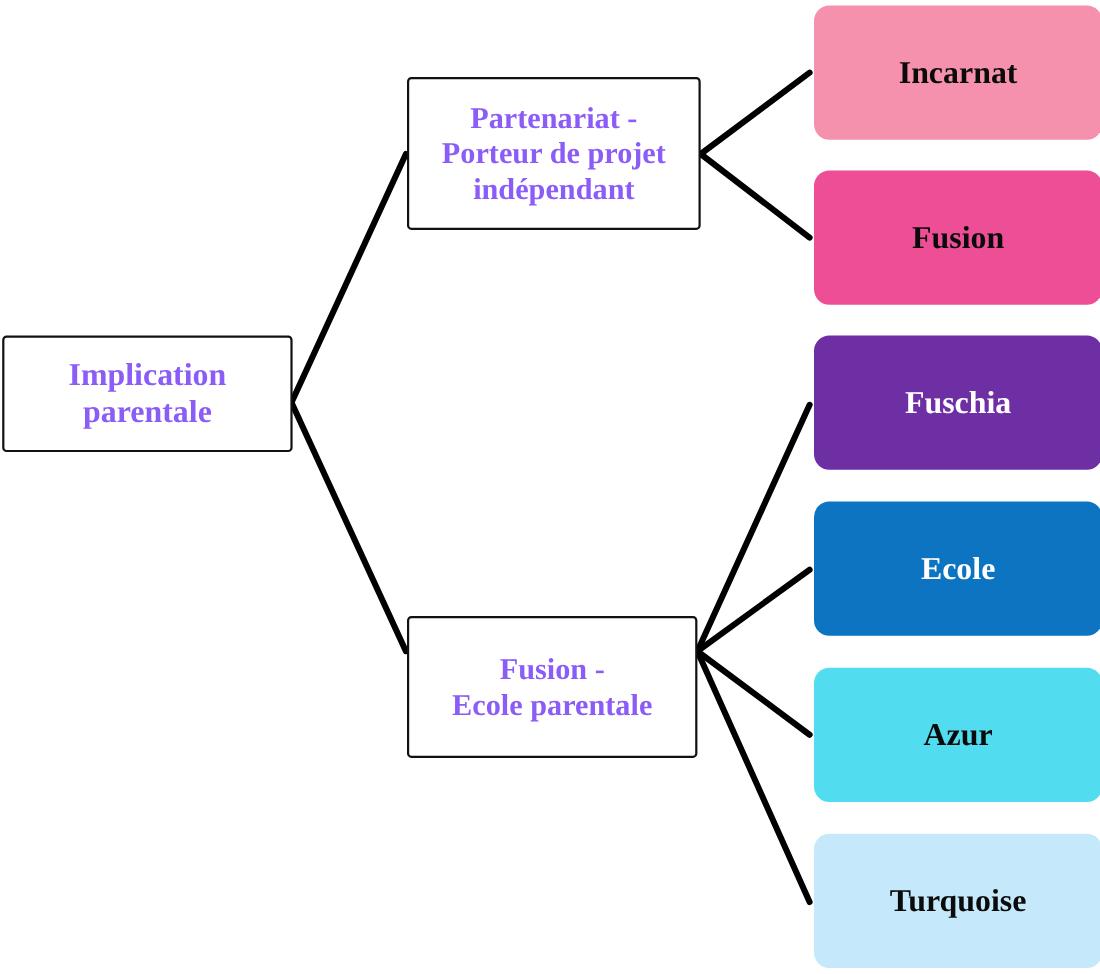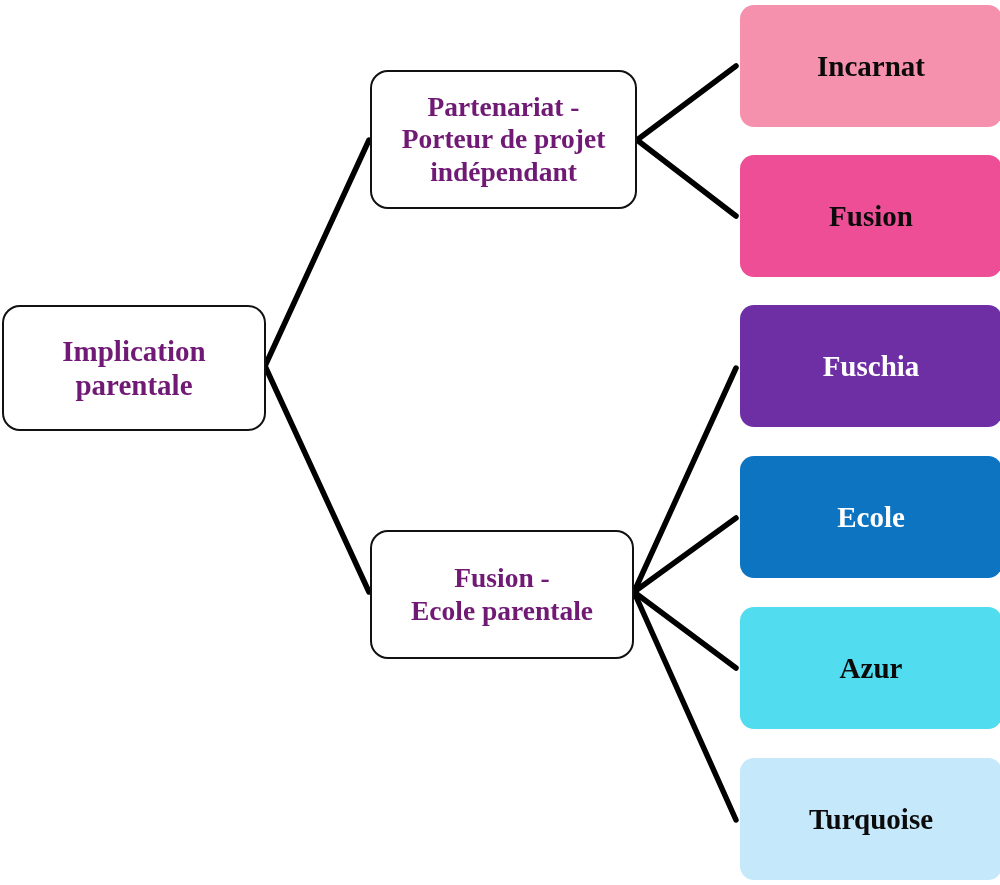--- a/index.html
+++ b/index.html
@@ -33,36 +33,36 @@
     display: flex;
     align-items: center;
     justify-content: center;
     text-align: center;
     line-height: 1.18;
     white-space: pre-line;
   }
   .node-plain {
     background: #ffffff;
     border: 2.5px solid #111111;
-    border-radius: 18px;
-    color: #701a75;
+    border-radius: 4px;
+    color: #8b5cf6;
     align-items: center;
   }
   .node-color {
     border-radius: 14px;
     border: none;
   }
   .node-label {
     display: block;
     padding: 0 10px;
     font-weight: bold;
   }
-  #root-node       { left: 2px;   top: 305px; width: 264px; height: 126px; font-size: 29px; }
+  #root-node       { left: 2px;   top: 305px; width: 264px; height: 106px; font-size: 29px; }
   #branch-node-0   { left: 370px; top: 70px;  width: 267px; height: 139px; font-size: 27.5px; }
-  #branch-node-1   { left: 370px; top: 530px; width: 264px; height: 129px; font-size: 27.5px; }
+  #branch-node-1   { left: 370px; top: 560px; width: 264px; height: 129px; font-size: 27.5px; }
   .leaf {
     left: 740px;
     width: 262px;
     height: 122px;
     font-size: 29px;
   }
   #leaf-node-0 { top: 5px; }
   #leaf-node-1 { top: 155px; }
   #leaf-node-2 { top: 305px; }
   #leaf-node-3 { top: 456px; }

